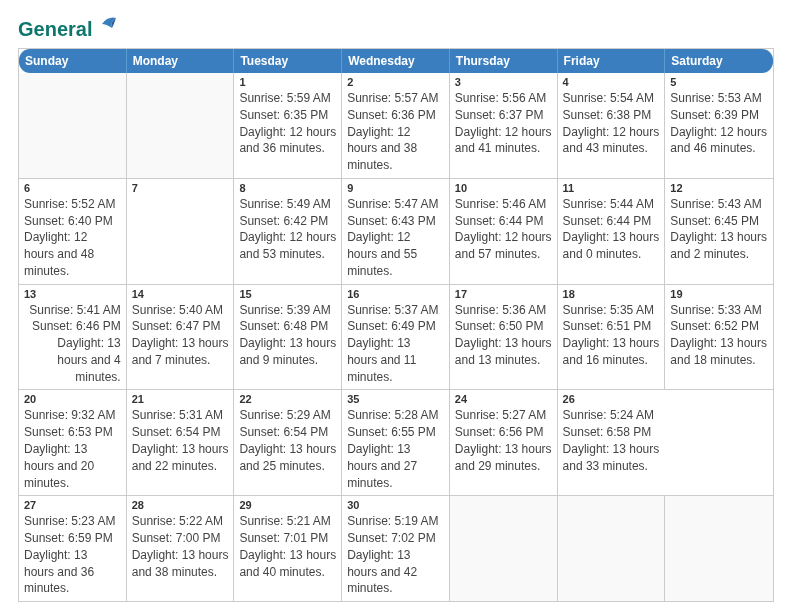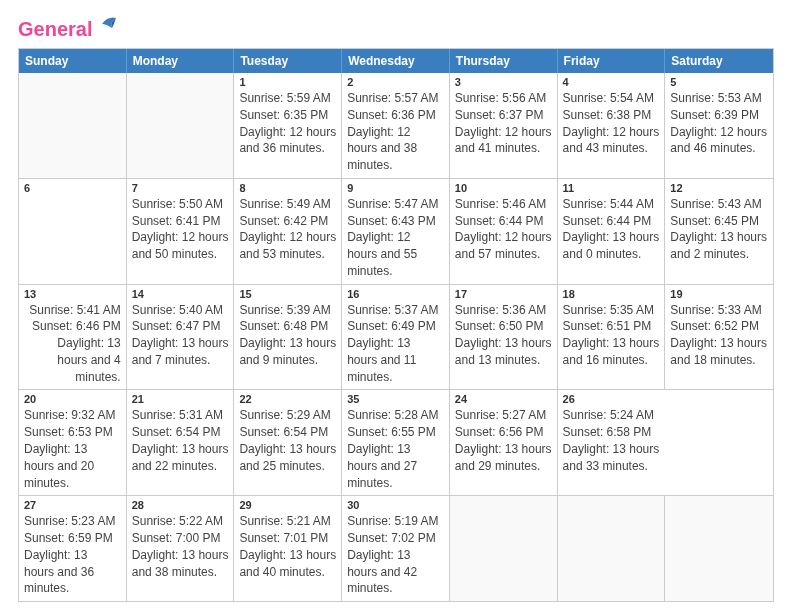--- a/index.html
+++ b/index.html
@@ -43,20 +43,21 @@
     .calendar {
       flex: 1;
       display: flex;
       flex-direction: column;
       border: 1px solid #ccc;
     }
     .cal-header-row {
       display: grid;
       grid-template-columns: repeat(7, 1fr);
       background: #3a7ebf;
+      border-radius: 11px;
     }
     .cal-header-cell {
       color: #fff;
       font-weight: bold;
       font-size: 12px;
       padding: 5px 6px;
       text-align: left;
       border-right: 1px solid #5a9ed0;
     }
     .cal-header-cell:last-child {
@@ -102,21 +103,21 @@
     }
   </style>
 </head>
 <body>
 
 <div class="page">
   <div class="header">
     <div class="logo">
       <div style="display:flex;align-items:center;gap:2px;">
         <div style="font-size:20px;font-weight:bold;line-height:1;">
-          <span style="color:#ec4899;">General</span>
+          <span style="color:#0f766e;">General</span>
         </div>
         <div style="position:relative;top:-4px;">
           <svg width="22" height="18" viewBox="0 0 22 18">
             <path d="M8 10 Q14 2 22 4 Q16 8 18 14 Q12 10 8 10Z" fill="#3a7ebf"></path>
             <path d="M18 14 Q16 8 22 4 Q20 10 18 14Z" fill="#2a5ea0"></path>
           </svg>
         </div>
       </div>
       <div style="font-size:20px;font-weight:bold;color:#3a7ebf;line-height:1;margin-top:-2px;"></div>
     </div>
@@ -167,26 +168,26 @@
           <div class="cal-cell">
             <div class="day-num">5</div>
             <div class="day-info" style="white-space: pre-line;">Sunrise: 5:53 AM
 Sunset: 6:39 PM
 Daylight: 12 hours and 46 minutes.</div>
           </div>
         </div>
         <div class="cal-week">
           <div class="cal-cell">
             <div class="day-num">6</div>
+            <div class="day-info" style="white-space: pre-line;">Sunrise: 5:52 AM
+Sunset: 6:40 PM
+Daylight: 12 hours and 48 minutes.</div>
           </div>
           <div class="cal-cell">
             <div class="day-num">7</div>
-            <div class="day-info" style="white-space: pre-line;">Sunrise: 5:50 AM
-Sunset: 6:41 PM
-Daylight: 12 hours and 50 minutes.</div>
           </div>
           <div class="cal-cell">
             <div class="day-num">8</div>
             <div class="day-info" style="white-space: pre-line;">Sunrise: 5:49 AM
 Sunset: 6:42 PM
 Daylight: 12 hours and 53 minutes.</div>
           </div>
           <div class="cal-cell">
             <div class="day-num">9</div>
             <div class="day-info" style="white-space: pre-line;">Sunrise: 5:47 AM

